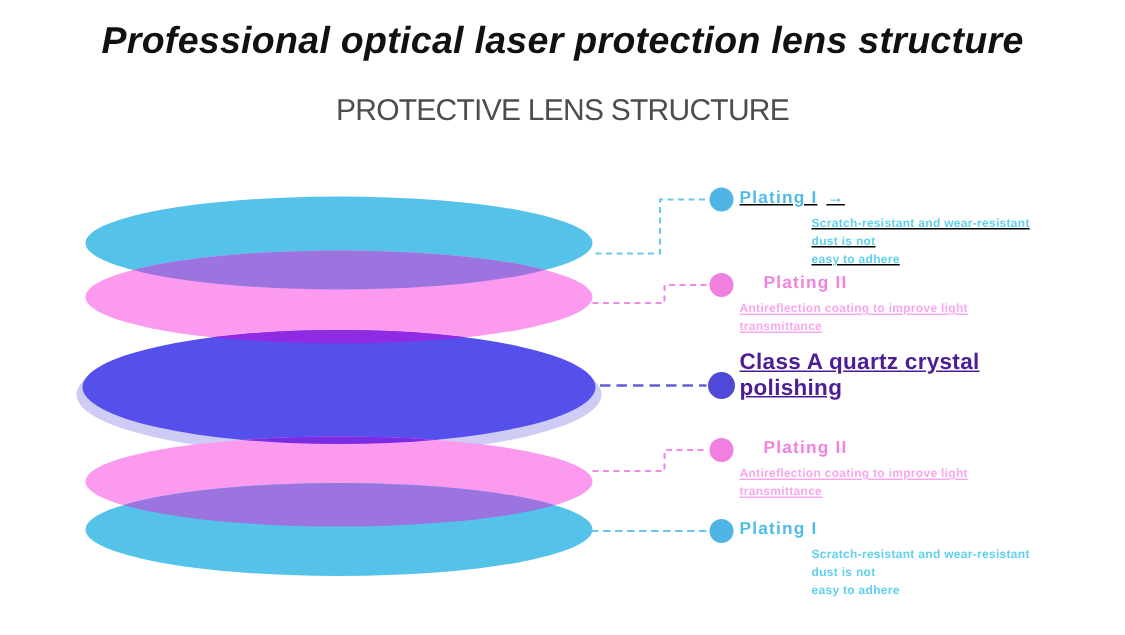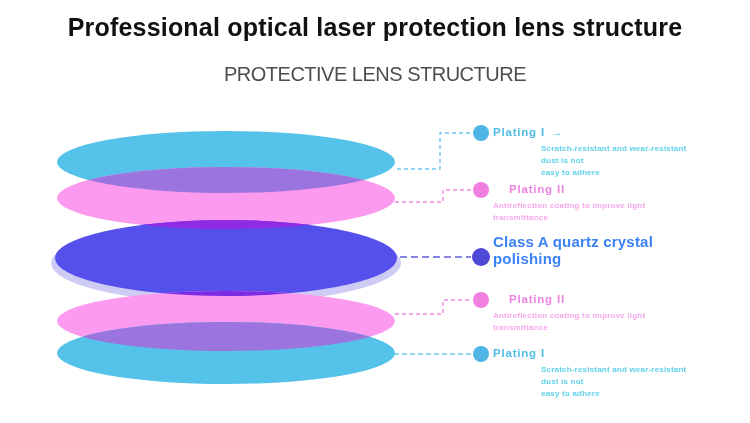--- a/index.html
+++ b/index.html
@@ -2,42 +2,42 @@
 <html><head>
 <meta charset="utf-8">
 <style>
   html,body{margin:0;padding:0;background:#fff;}
   .stage{
     position:relative;width:750px;height:423px;background:#ffffff;
     font-family:"Liberation Sans",sans-serif;overflow:hidden;
   }
   .main-title{
     position:absolute;top:13px;left:0;width:750px;text-align:center;
-    font-size:25px;font-weight:bold;color:#111;letter-spacing:0.2px;
+    font-size:25px;font-weight:bold;color:#111;letter-spacing:0.2px;font-style:italic;
   }
   .subtitle{
     position:absolute;top:63px;left:0;width:750px;text-align:center;
     font-size:20px;font-weight:400;color:#4d4d4d;letter-spacing:-0.5px;
   }
   .diagram-svg{position:absolute;left:0;top:0;width:750px;height:423px;}
   .callout{position:absolute;}
   .callout .heading{
     font-weight:bold;font-size:11.5px;letter-spacing:0.8px;white-space:nowrap;
   }
   .callout .desc{
     font-size:8px;font-weight:bold;letter-spacing:0.2px;line-height:1.5;
     white-space:pre-line;margin-top:5px;
   }
   .cyan-text{color:#4fbce8;}
   .cyan-desc{color:#5fd1ec;margin-left:48px;}
   .pink-text{color:#ef82e2;padding-left:16px;}
-  .pink-desc{color:#f7a8ec;}
+  .pink-desc{color:#f7a8ec;text-decoration:underline;}
   .classa-label{
-    position:absolute;font-size:15px;font-weight:bold;color:#3b82f6;
-    line-height:1.12;white-space:pre-line;letter-spacing:0.2px;
+    position:absolute;font-size:15px;font-weight:bold;color:#4c1d95;
+    line-height:1.12;white-space:pre-line;letter-spacing:0.2px;text-decoration:underline;
   }
   .arrow{margin-left:6px;font-weight:bold;}
 </style>
 </head>
 <body>
 
 <div class="stage">
 
   <div class="main-title">Professional optical laser protection lens structure</div>
   <div class="subtitle">PROTECTIVE LENS STRUCTURE</div>
@@ -72,21 +72,21 @@
     <path d="M395,314 L443,314 L443,300 L472,300" fill="none" stroke-width="1.4" stroke-dasharray="4 3" stroke="#f08ae2"></path>
     <path d="M394,354 L471,354" fill="none" stroke-width="1.4" stroke-dasharray="5 3" stroke="#6cc7ee"></path>
 
     <circle cx="481" cy="133" r="8" fill="#4fb5e5"></circle>
     <circle cx="481" cy="190" r="8" fill="#f07fe0"></circle>
     <circle cx="481" cy="257" r="9" fill="#4e49d6"></circle>
     <circle cx="481" cy="300" r="8" fill="#f07fe0"></circle>
     <circle cx="481" cy="354" r="8" fill="#4fb5e5"></circle>
   </svg>
 
-  <div class="callout" style="left:493px;top:126px;width:210px;">
+  <div class="callout" style="left:493px;top:126px;width:210px;text-decoration:underline;">
     <div class="heading cyan-text"><span>Plating I</span><span class="arrow">→</span></div>
     <div class="desc cyan-desc">Scratch-resistant and wear-resistant dust is not
 easy to adhere</div>
   </div>
 
   <div class="callout" style="left:493px;top:183px;width:210px;">
     <div class="heading pink-text">Plating II</div>
     <div class="desc pink-desc">Antireflection coating to improve light
 transmittance</div>
   </div>

